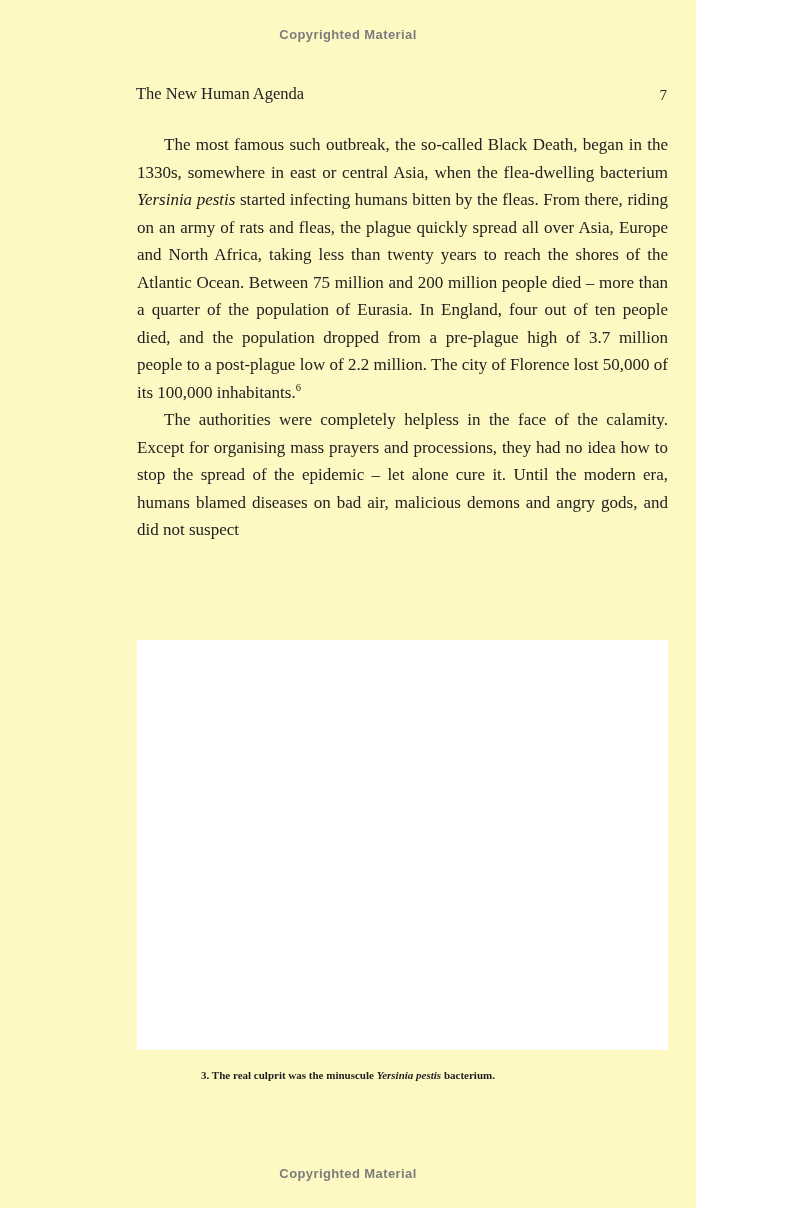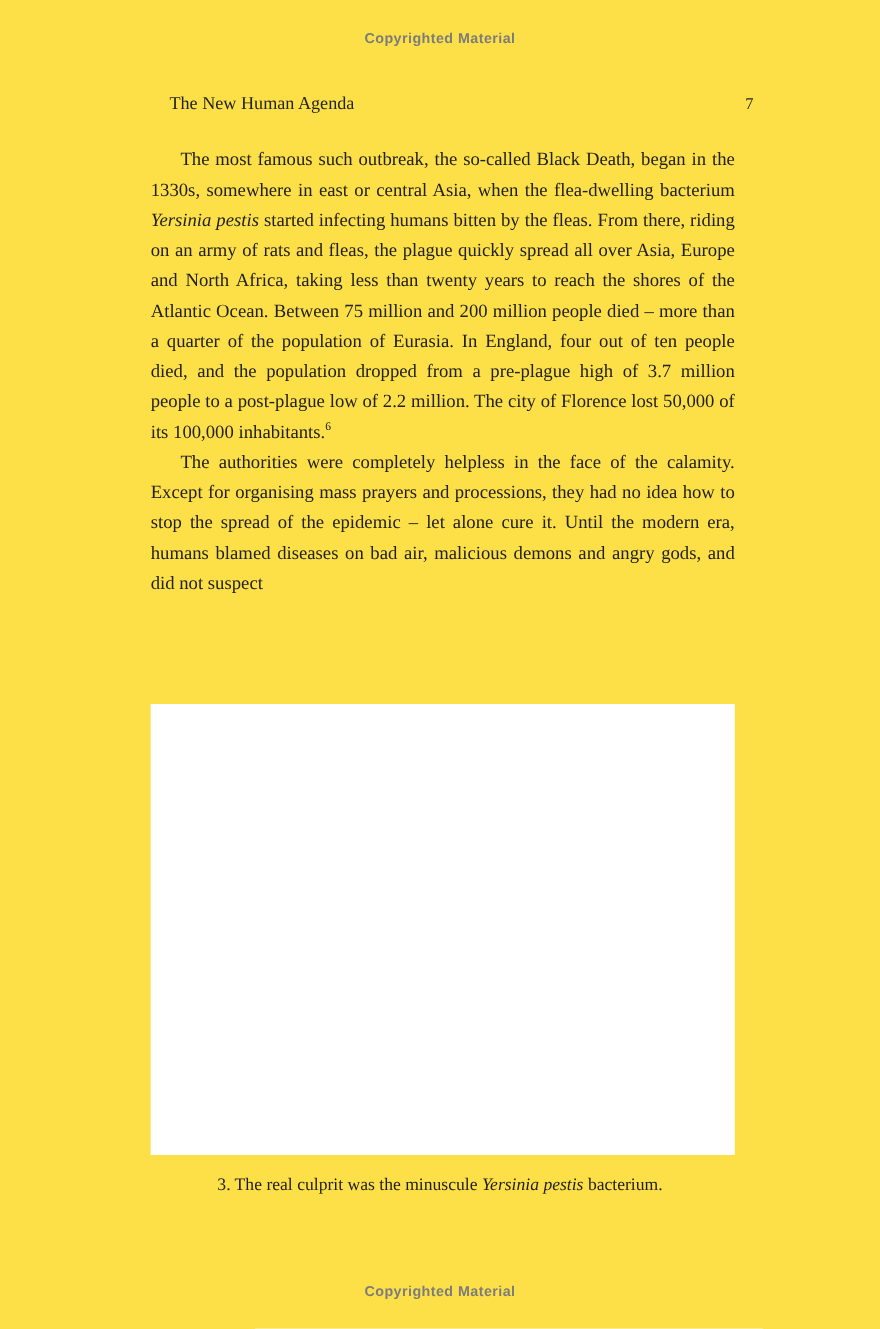--- a/index.html
+++ b/index.html
@@ -1,42 +1,42 @@
 <!DOCTYPE html>
 <html><head>
 <meta charset="utf-8">
 <style>
   * { margin: 0; padding: 0; box-sizing: border-box; }
   html, body { background: #ffffff; }
   .page {
     position: relative;
-    width: 800px;
+    width: 696px;
     height: 1208px;
-    background: #fde047;
+    background: #fef9c3;
     font-family: "Liberation Serif", serif;
     color: #1e1e1e;
     overflow: hidden;
   }
   .watermark {
     position: absolute;
     left: 0;
     width: 100%;
     text-align: center;
     font-family: "Liberation Sans", sans-serif;
     font-weight: bold;
     font-size: 13px;
     letter-spacing: 0.4px;
     color: #7c7c7c;
   }
   .watermark.top { top: 27px; }
   .watermark.bottom { top: 1166px; }
   .running-header {
     position: absolute;
     top: 84px;
-    left: 154px;
+    left: 136px;
     width: 531px;
     display: flex;
     justify-content: space-between;
     align-items: flex-end;
     font-size: 16.5px;
     color: #222222;
     font-family: Liberation Serif, serif;
   }
   .running-header .pagenum { font-size: 15px; }
   .body-text {
@@ -62,22 +62,22 @@
     width: 531px;
     height: 410px;
     background: #ffffff;
   }
   .caption {
     position: absolute;
     top: 1069px;
     left: 0;
     width: 100%;
     text-align: center;
-    font-size: 16px;
-    font-weight: normal;
+    font-size: 11px;
+    font-weight: bold;
     color: #1e1e1e;
   }
   .caption .it, .body-text .it { font-style: italic; }
 </style>
 </head>
 <body>
 
 <div class="page">
 
   <div class="watermark top">Copyrighted Material</div>

